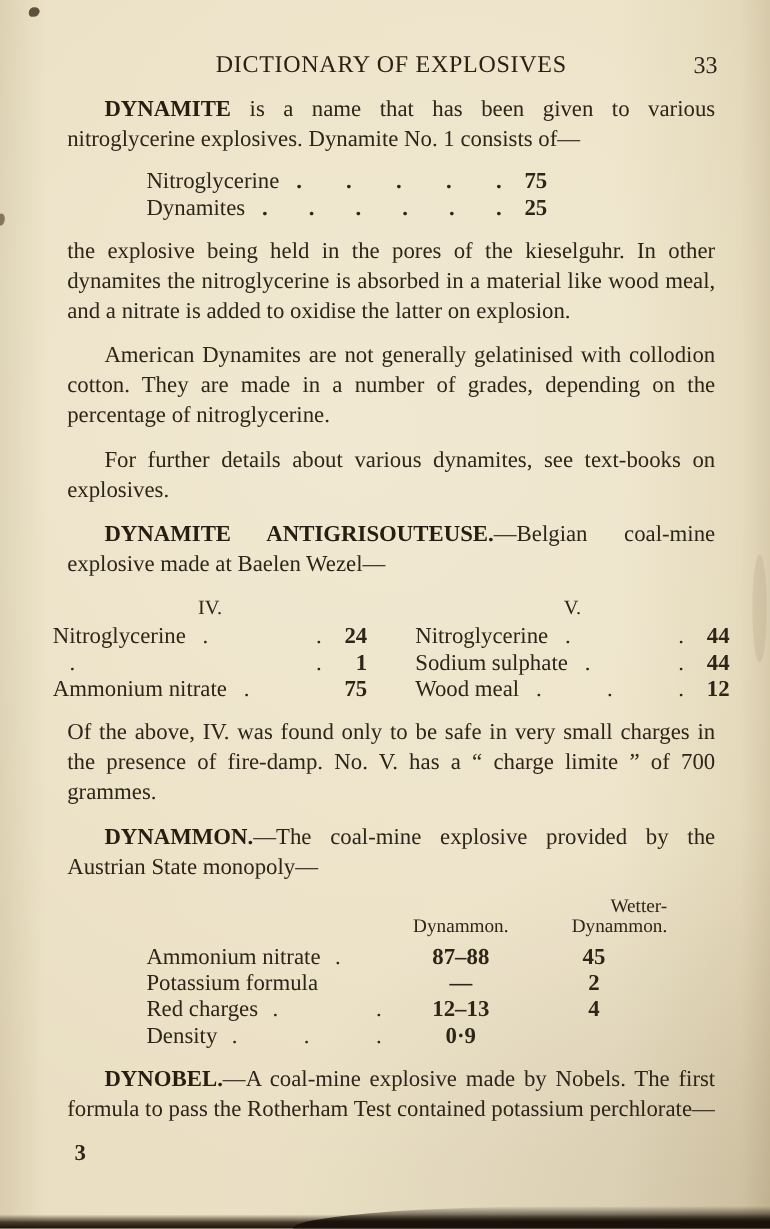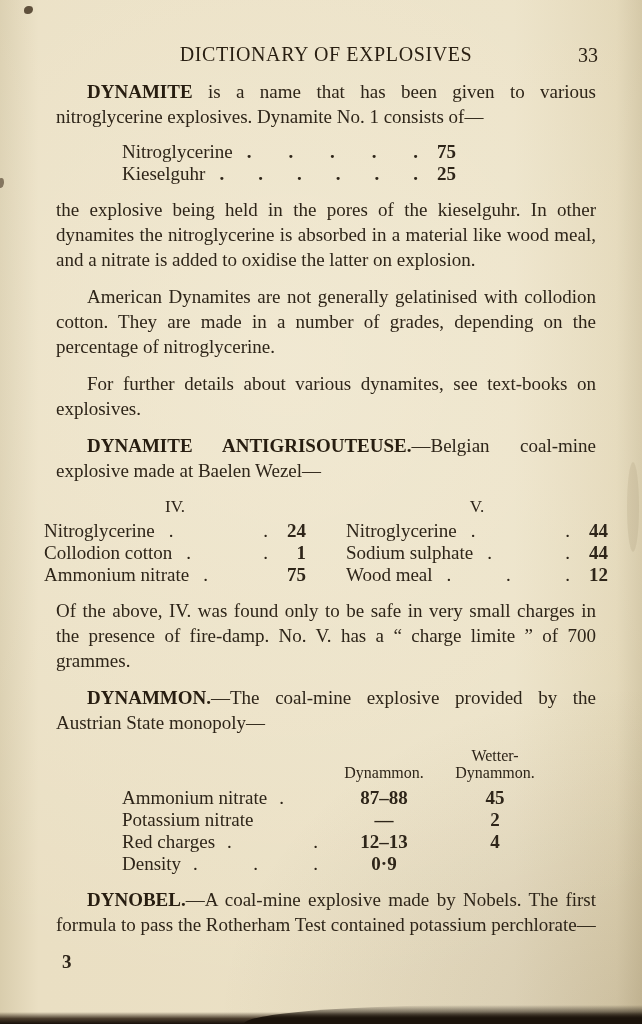--- a/index.html
+++ b/index.html
@@ -53,21 +53,21 @@
   .comp { margin: 1px 0 4px 78px; width: 334px; line-height: 22px; font-weight: 700; }
   .comp .nm { font-weight: 400; }
 
   .twocol { display: flex; gap: 40px; margin: 1px 0 4px; line-height: 22px; }
   .twocol .col { flex: 1; }
   .col-head { text-align: center; font-size: 17px; line-height: 23px; margin-bottom: 2px; }
   .twocol .val { font-weight: 700; }
 
   .dyn { margin: 2px 0 0 78px; line-height: 22px; }
   .dyn-head { display: flex; align-items: flex-end; font-size: 16px; line-height: 17px; margin-bottom: 6px; }
-  .dyn-head .stack { display: flex; flex-direction: column; align-items: center; }
+  .dyn-head .stack { display: flex; flex-direction: column; align-items: flex-end; }
   .dyn-row { display: flex; }
   .dyn-name { width: 212px; display: flex; }
   .dyn-name .dots {
     flex: 1; text-align: justify; text-align-last: justify;
     padding: 0 16px 0 12px; white-space: nowrap; overflow: hidden;
   }
   .dyn-v1 { width: 100px; text-align: center; }
   .dyn-v2 { width: 122px; text-align: center; }
   .dyn-row .dyn-v1, .dyn-row .dyn-v2 { font-weight: 700; }
 
@@ -109,42 +109,41 @@
 
     <p class="para indent"><b class="term">DYNAMITE</b><span> is a name that has been given to various nitroglycerine explosives. Dynamite No. 1 consists of—</span></p>
 
     <div class="comp">
       <div class="row">
         <span class="nm">Nitroglycerine</span>
         <span class="dots">. . . . .</span>
         <span class="val">75</span>
       </div>
       <div class="row">
-        <span class="nm">Kieselguhr</span>
+        <span class="nm">Dynamites</span>
         <span class="dots">. . . . . .</span>
         <span class="val">25</span>
       </div>
     </div>
 
     <p class="para">the explosive being held in the pores of the kieselguhr. In other dynamites the nitroglycerine is absorbed in a material like wood meal, and a nitrate is added to oxidise the latter on explosion.</p>
     <p class="para indent gap">American Dynamites are not generally gelatinised with collodion cotton. They are made in a number of grades, depending on the percentage of nitroglycerine.</p>
     <p class="para indent">For further details about various dynamites, see text-books on explosives.</p>
 
     <p class="para indent gap2"><b class="term">DYNAMITE ANTIGRISOUTEUSE.</b><span>—Belgian coal-mine explosive made at Baelen Wezel—</span></p>
 
     <div class="twocol">
       <div class="col">
         <div class="col-head">IV.</div>
         <div class="row">
           <span class="nm">Nitroglycerine</span>
           <span class="dots">. .</span>
           <span class="val">24</span>
         </div>
         <div class="row">
-          <span class="nm">Collodion cotton</span>
           <span class="dots">. .</span>
           <span class="val">1</span>
         </div>
         <div class="row">
           <span class="nm">Ammonium nitrate</span>
           <span class="dots">.</span>
           <span class="val">75</span>
         </div>
       </div>
       <div class="col">
@@ -183,21 +182,21 @@
       <div class="dyn-row">
         <span class="dyn-name">
             <span class="nm">Ammonium nitrate</span>
             <span class="dots">.</span>
           </span>
         <span class="dyn-v1">87–88</span>
         <span class="dyn-v2">45</span>
       </div>
       <div class="dyn-row">
         <span class="dyn-name">
-            <span class="nm">Potassium nitrate</span>
+            <span class="nm">Potassium formula</span>
             <span class="dots"></span>
           </span>
         <span class="dyn-v1">—</span>
         <span class="dyn-v2">2</span>
       </div>
       <div class="dyn-row">
         <span class="dyn-name">
             <span class="nm">Red charges</span>
             <span class="dots">. .</span>
           </span>

